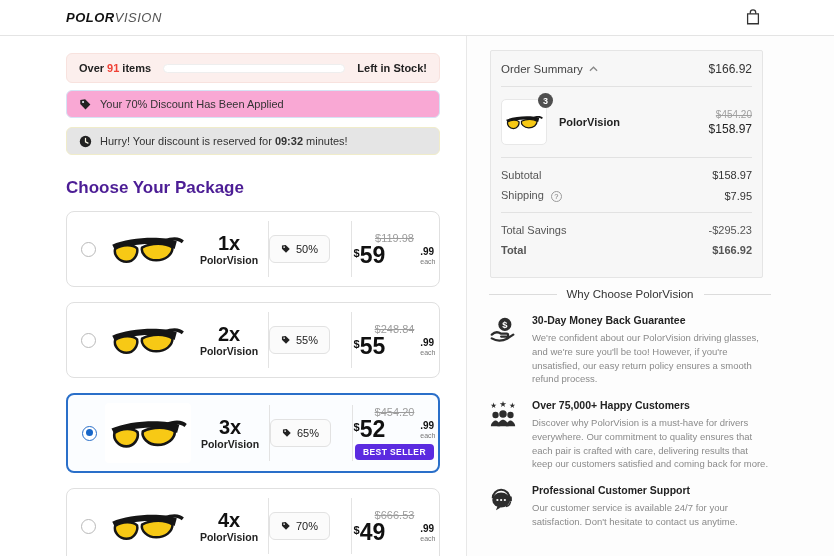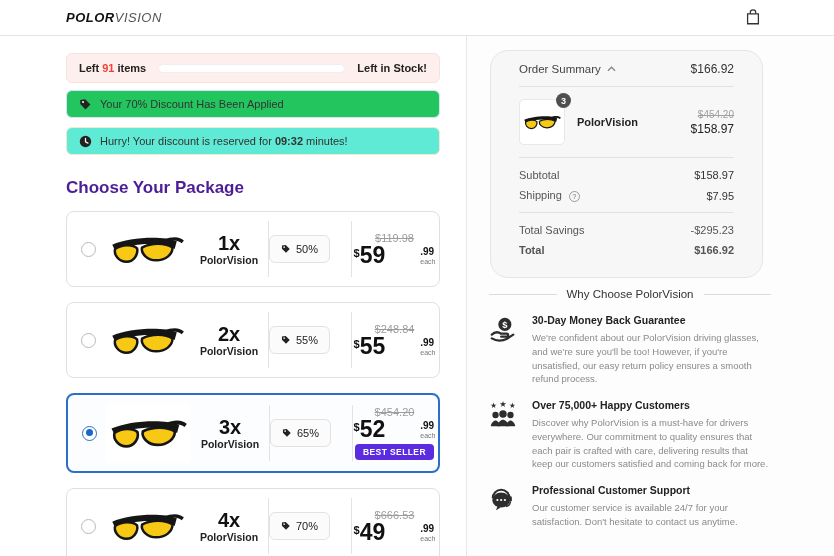--- a/index.html
+++ b/index.html
@@ -27,22 +27,22 @@
   .stock-banner { height:30px; background:#fcefed; border:1px solid #f8e2de; margin-bottom:7px; font-weight:bold; color:#222; }
   .stock-banner .count { color:#ef4136; margin:0 3px; }
   .stock-track {
     flex:1; height:9px; margin:0 12px; background:#fff; border:1px solid #eee;
     border-radius:9px; overflow:hidden;
   }
   .stock-fill {
     height:100%; border-radius:9px 0 0 9px;
     background:linear-gradient(90deg,#a8d42d 0%,#ffd92e 45%,#ff9a1f 72%,#f43b2d 100%);
   }
-  .discount-banner { height:28px; background:#22c55e; border:1px solid #d5e3f4; margin-bottom:9px; color:#333; }
-  .hurry-banner { height:28px; background:#5eead4; border:1px solid #f0ecca; color:#333; }
+  .discount-banner { height:28px; background:#f9a8d4; border:1px solid #d5e3f4; margin-bottom:9px; color:#333; }
+  .hurry-banner { height:28px; background:#e5e5e5; border:1px solid #f0ecca; color:#333; }
   .banner .b-icon { width:13px; height:13px; margin-right:8px; flex:none; }
   .hurry-banner b, .stock-banner b { font-weight:bold; }
   
   .pkg-title { margin-top:23px; margin-bottom:13px; font-size:17px; font-weight:bold; color:#4c1d95; }
   .pkg-card {
     height:76px; border:1px solid #e0e0e0; border-radius:8px; background:#fff;
     display:flex; align-items:center; margin-bottom:15px; cursor:pointer; padding:0 2px;
   }
   .pkg-card.selected { border:2px solid #2a6fc9; background:#fbfdff; height:80px; }
   .radio {
@@ -73,21 +73,21 @@
   .price-stack { display:flex; flex-direction:column; align-items:flex-start; margin-left:1px;padding-left:34px; }
   .price-stack .cents { font-size:10px; font-weight:bold; line-height:1; margin-top:3px; }
   .price-stack .unit { font-size:7px; color:#777; line-height:1; margin-top:1px; }
   .best-badge {
     margin-top:3px; background:#5b2be0; color:#fff; font-size:8.5px; font-weight:bold;
     letter-spacing:.4px; padding:3px 8px; border-radius:4px;
   }
   
   .os-card {
     position:absolute; left:23px; top:14px; width:273px;
-    background:#f7f7f7; border:1px solid #e5e5e5; border-radius:18px; padding:0 28px;
+    background:#f7f7f7; border:1px solid #e5e5e5; border-radius:2px; padding:0 10px;
   }
   .os-row { display:flex; align-items:center; justify-content:space-between; }
   .os-header { height:36px; border-bottom:1px solid #e2e2e2; cursor:pointer; }
   .os-header .t { font-size:11.5px; color:#444; display:flex; align-items:center; gap:6px; }
   .os-header .amt { font-size:12px; color:#333; }
   .os-item { padding:12px 0; border-bottom:1px solid #e2e2e2; }
   .thumb-wrap { position:relative; width:46px; height:46px; flex:none; }
   .thumb {
     width:46px; height:46px; background:#fff; border:1px solid #e8e8e8; border-radius:5px;
     display:flex; align-items:center; justify-content:center;
@@ -132,21 +132,21 @@
         <path d="M7 6.5V5a3 3 0 0 1 6 0v1.5" fill="none" stroke="#333" stroke-width="1.4"></path>
       </svg>
   </div>
 </div>
 
 <div class="v-separator"></div>
 
 <div class="left-col">
 
   <div class="banner stock-banner">
-    <span>Left</span>
+    <span>Over</span>
     <span class="count">91</span>
     <span>items</span>
     <span class="stock-track"><span class="stock-fill" style="width: 80%;"></span></span>
     <span>Left in Stock!</span>
   </div>
 
   <div class="banner discount-banner">
     <svg class="b-icon" viewBox="0 0 16 16">
         <path d="M1.5 2.5 L7.5 1.5 L14 8 L8 14 L1.5 7.5 Z" fill="#222"></path>
         <circle cx="5" cy="5" r="1.3" fill="#e8f0fa"></circle>

